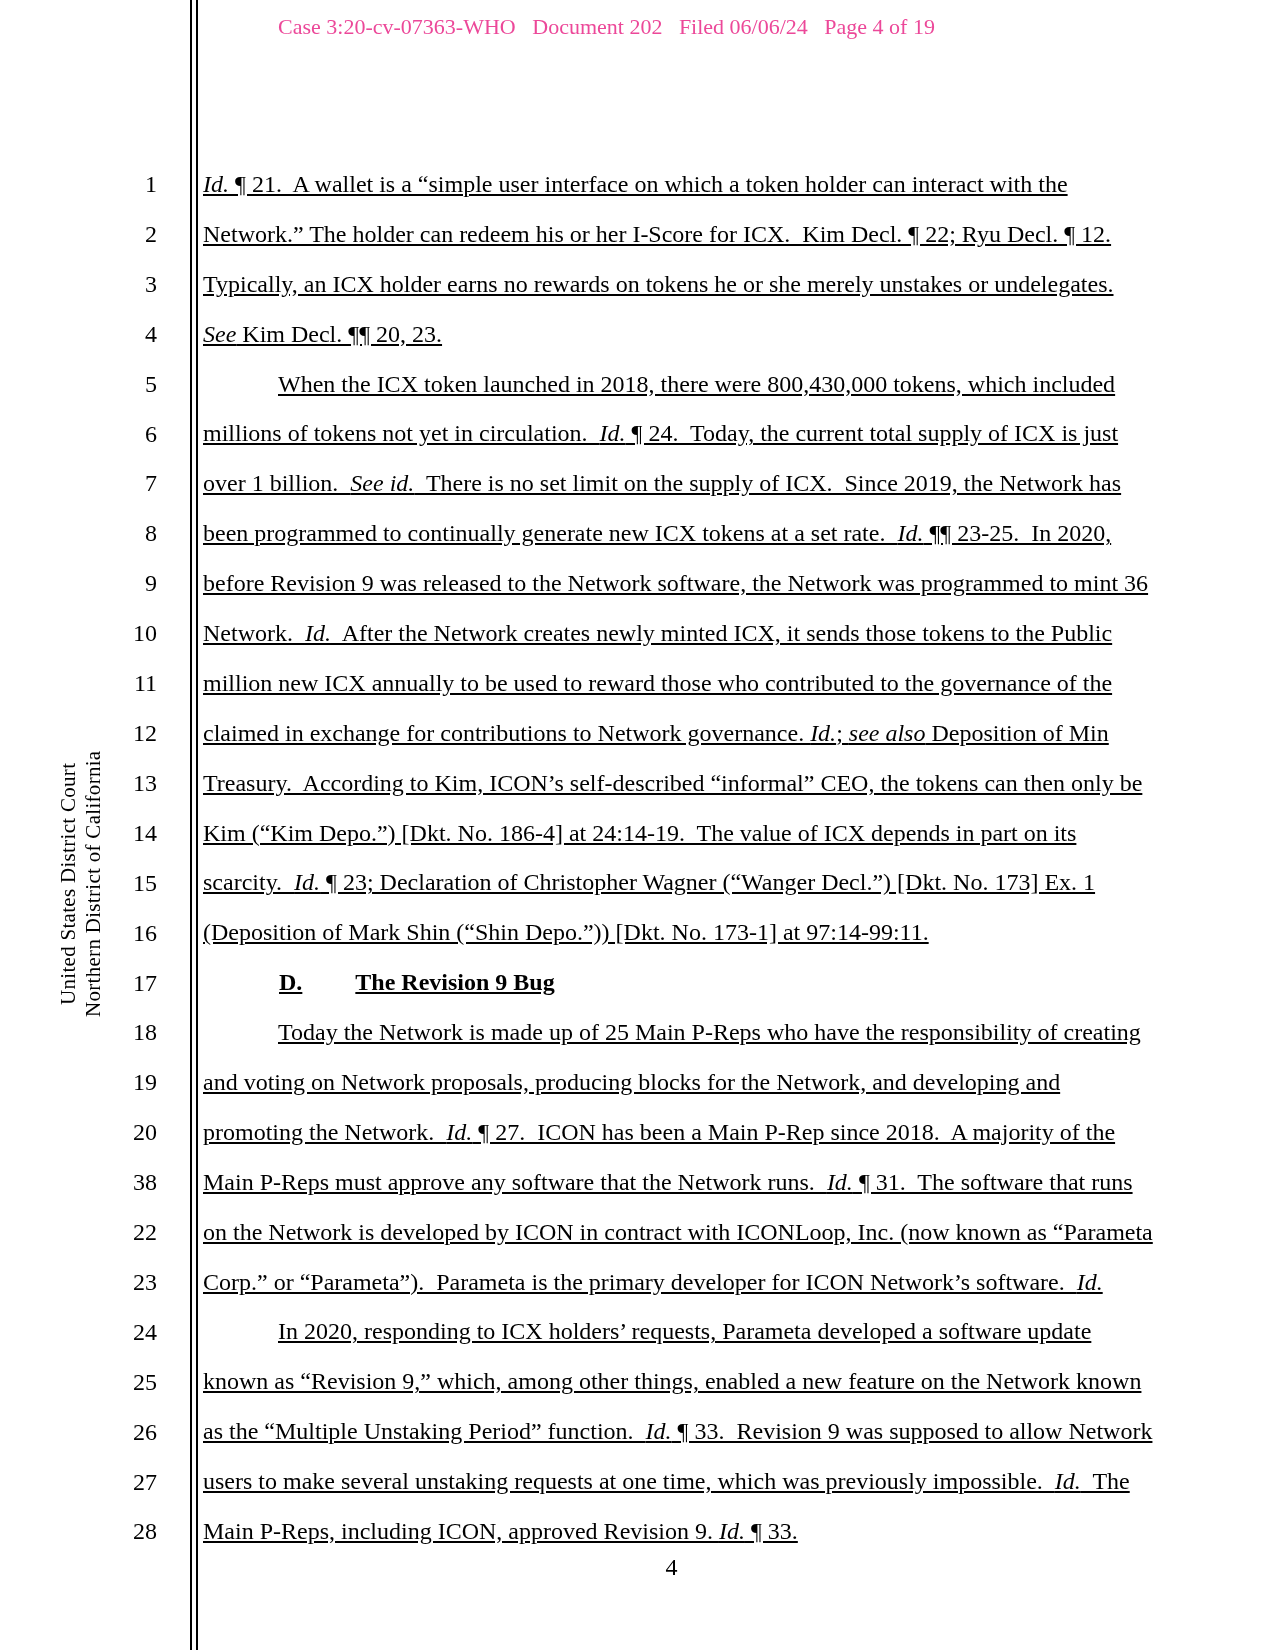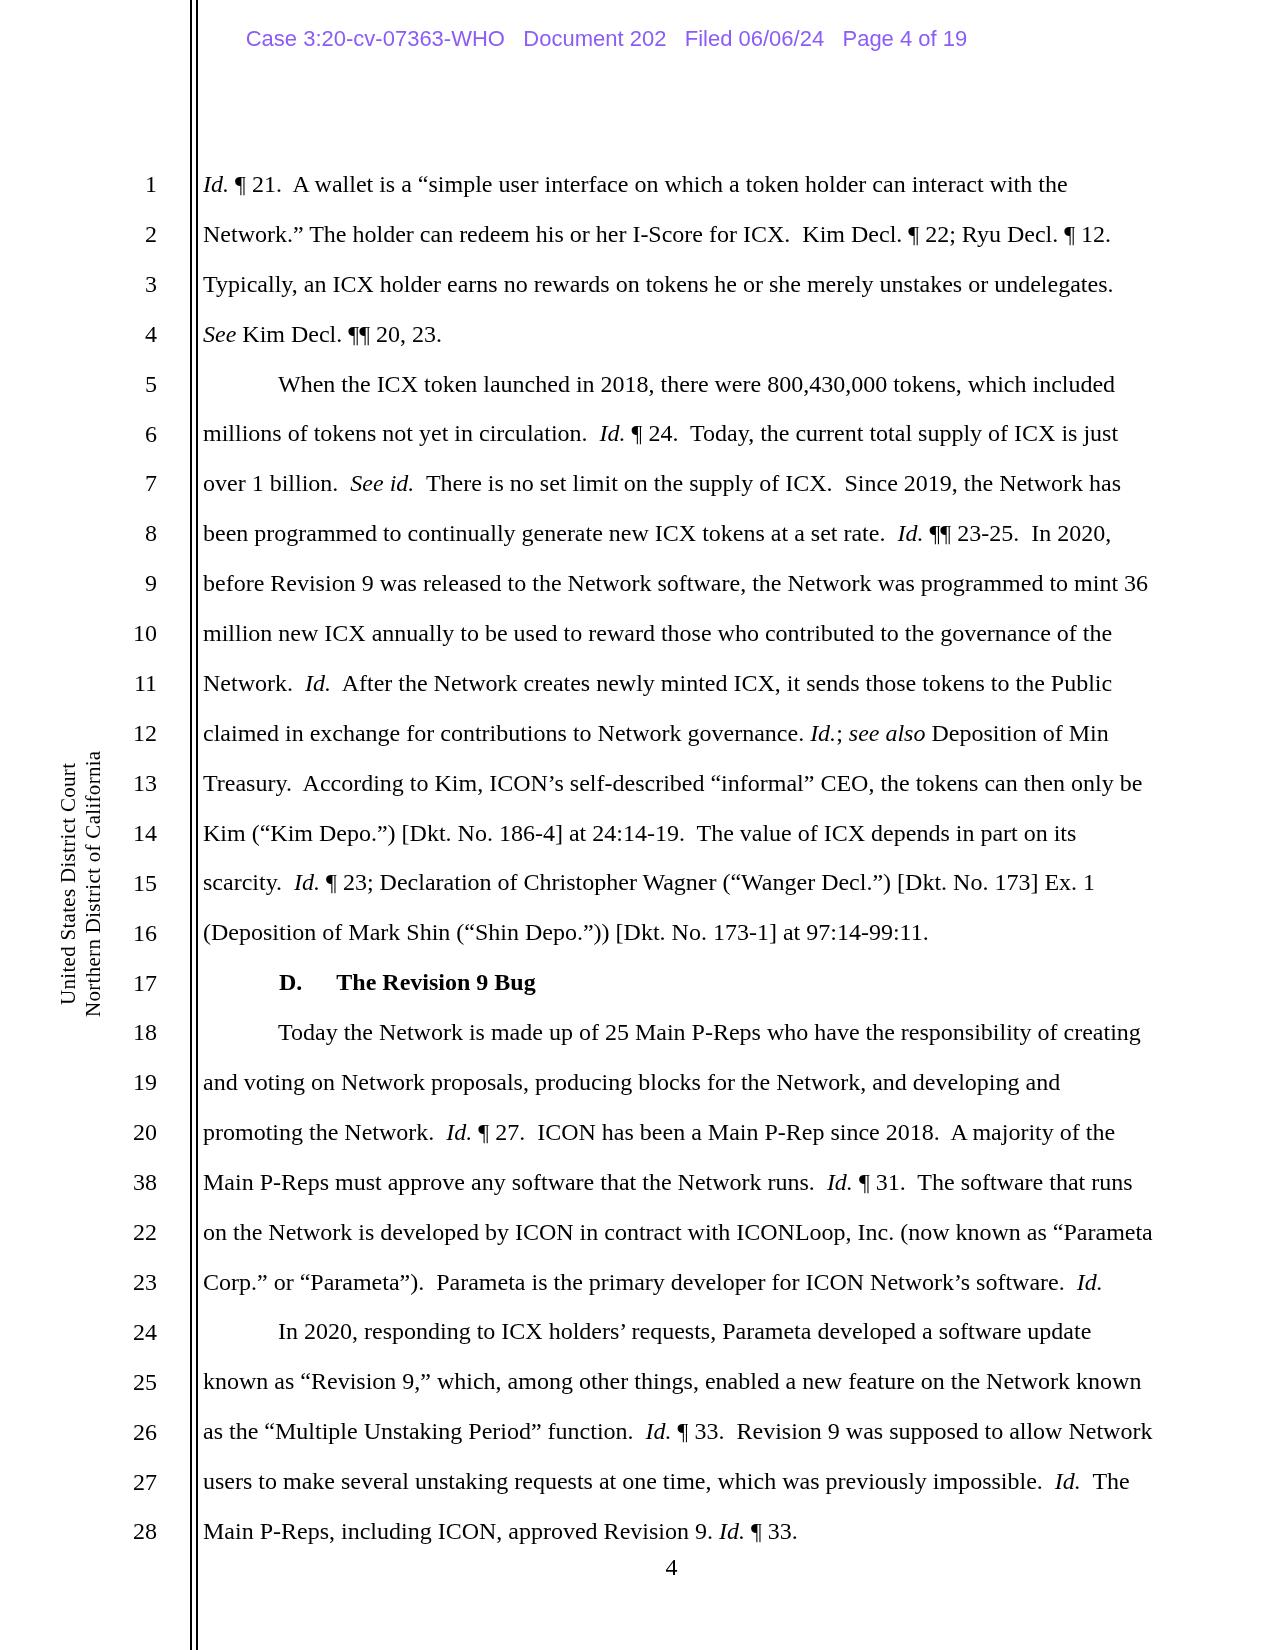--- a/index.html
+++ b/index.html
@@ -8,27 +8,27 @@
     width: 1275px;
     height: 1650px;
     background: #ffffff;
     margin: 0 auto;
     overflow: hidden;
     font-family: "Liberation Serif", serif;
     color: #000;
   }
   .stamp {
     position: absolute;
-    top: 26px;
+    top: 14px;
     left: 0;
     width: 1213px;
     text-align: center;
-    font-family: Liberation Sans, sans-serif;
+    font-family: Liberation Serif, serif;
     font-size: 22px;
-    color: #8b5cf6;
+    color: #ec4899;
     white-space: pre;
   }
   .vrule {
     position: absolute;
     top: 0;
     height: 1650px;
     width: 2px;
     background: #000;
   }
   .vrule.r1 { left: 190px; }
@@ -56,26 +56,26 @@
     line-height: 49.9px;
   }
   .bodycol {
     position: absolute;
     left: 203px;
     top: 160px;
     width: 960px;
     font-size: 24px;
     line-height: 49.9px;
   }
-  .body-line { white-space: pre; height: 49.9px; }
+  .body-line { white-space: pre; height: 49.9px; text-decoration: underline; }
   .body-line.indent { text-indent: 75px; }
   .it { font-style: italic; }
   .bd { font-weight: bold; }
   .body-line.heading > span:first-child { margin-left: 76px; }
-  .body-line.heading > span:last-child { margin-left: 34px; }
+  .body-line.heading > span:last-child { margin-left: 53px; }
   .footer {
     position: absolute;
     left: 203px;
     top: 1554px;
     width: 937px;
     text-align: center;
     font-size: 24px;
   }
 </style>
 </head>
@@ -127,22 +127,22 @@
   <div class="bodycol">
       <div class="body-line"><span class="it">Id.</span><span> ¶ 21.  A wallet is a “simple user interface on which a token holder can interact with the</span></div>
       <div class="body-line"><span>Network.” The holder can redeem his or her I-Score for ICX.  Kim Decl. ¶ 22; Ryu Decl. ¶ 12.</span></div>
       <div class="body-line"><span>Typically, an ICX holder earns no rewards on tokens he or she merely unstakes or undelegates.</span></div>
       <div class="body-line"><span class="it">See</span><span> Kim Decl. ¶¶ 20, 23.</span></div>
       <div class="body-line indent"><span>When the ICX token launched in 2018, there were 800,430,000 tokens, which included</span></div>
       <div class="body-line"><span>millions of tokens not yet in circulation.  </span><span class="it">Id.</span><span> ¶ 24.  Today, the current total supply of ICX is just</span></div>
       <div class="body-line"><span>over 1 billion.  </span><span class="it">See id.</span><span>  There is no set limit on the supply of ICX.  Since 2019, the Network has</span></div>
       <div class="body-line"><span>been programmed to continually generate new ICX tokens at a set rate.  </span><span class="it">Id.</span><span> ¶¶ 23-25.  In 2020,</span></div>
       <div class="body-line"><span>before Revision 9 was released to the Network software, the Network was programmed to mint 36</span></div>
+      <div class="body-line"><span>Network.  </span><span class="it">Id.</span><span>  After the Network creates newly minted ICX, it sends those tokens to the Public</span></div>
       <div class="body-line"><span>million new ICX annually to be used to reward those who contributed to the governance of the</span></div>
-      <div class="body-line"><span>Network.  </span><span class="it">Id.</span><span>  After the Network creates newly minted ICX, it sends those tokens to the Public</span></div>
       <div class="body-line"><span>claimed in exchange for contributions to Network governance. </span><span class="it">Id.</span><span>; </span><span class="it">see also</span><span> Deposition of Min</span></div>
       <div class="body-line"><span>Treasury.  According to Kim, ICON’s self-described “informal” CEO, the tokens can then only be</span></div>
       <div class="body-line"><span>Kim (“Kim Depo.”) [Dkt. No. 186-4] at 24:14-19.  The value of ICX depends in part on its</span></div>
       <div class="body-line"><span>scarcity.  </span><span class="it">Id.</span><span> ¶ 23; Declaration of Christopher Wagner (“Wanger Decl.”) [Dkt. No. 173] Ex. 1</span></div>
       <div class="body-line"><span>(Deposition of Mark Shin (“Shin Depo.”)) [Dkt. No. 173-1] at 97:14-99:11.</span></div>
       <div class="body-line heading"><span class="bd">D.</span><span class="bd">The Revision 9 Bug</span></div>
       <div class="body-line indent"><span>Today the Network is made up of 25 Main P-Reps who have the responsibility of creating</span></div>
       <div class="body-line"><span>and voting on Network proposals, producing blocks for the Network, and developing and</span></div>
       <div class="body-line"><span>promoting the Network.  </span><span class="it">Id.</span><span> ¶ 27.  ICON has been a Main P-Rep since 2018.  A majority of the</span></div>
       <div class="body-line"><span>Main P-Reps must approve any software that the Network runs.  </span><span class="it">Id.</span><span> ¶ 31.  The software that runs</span></div>

